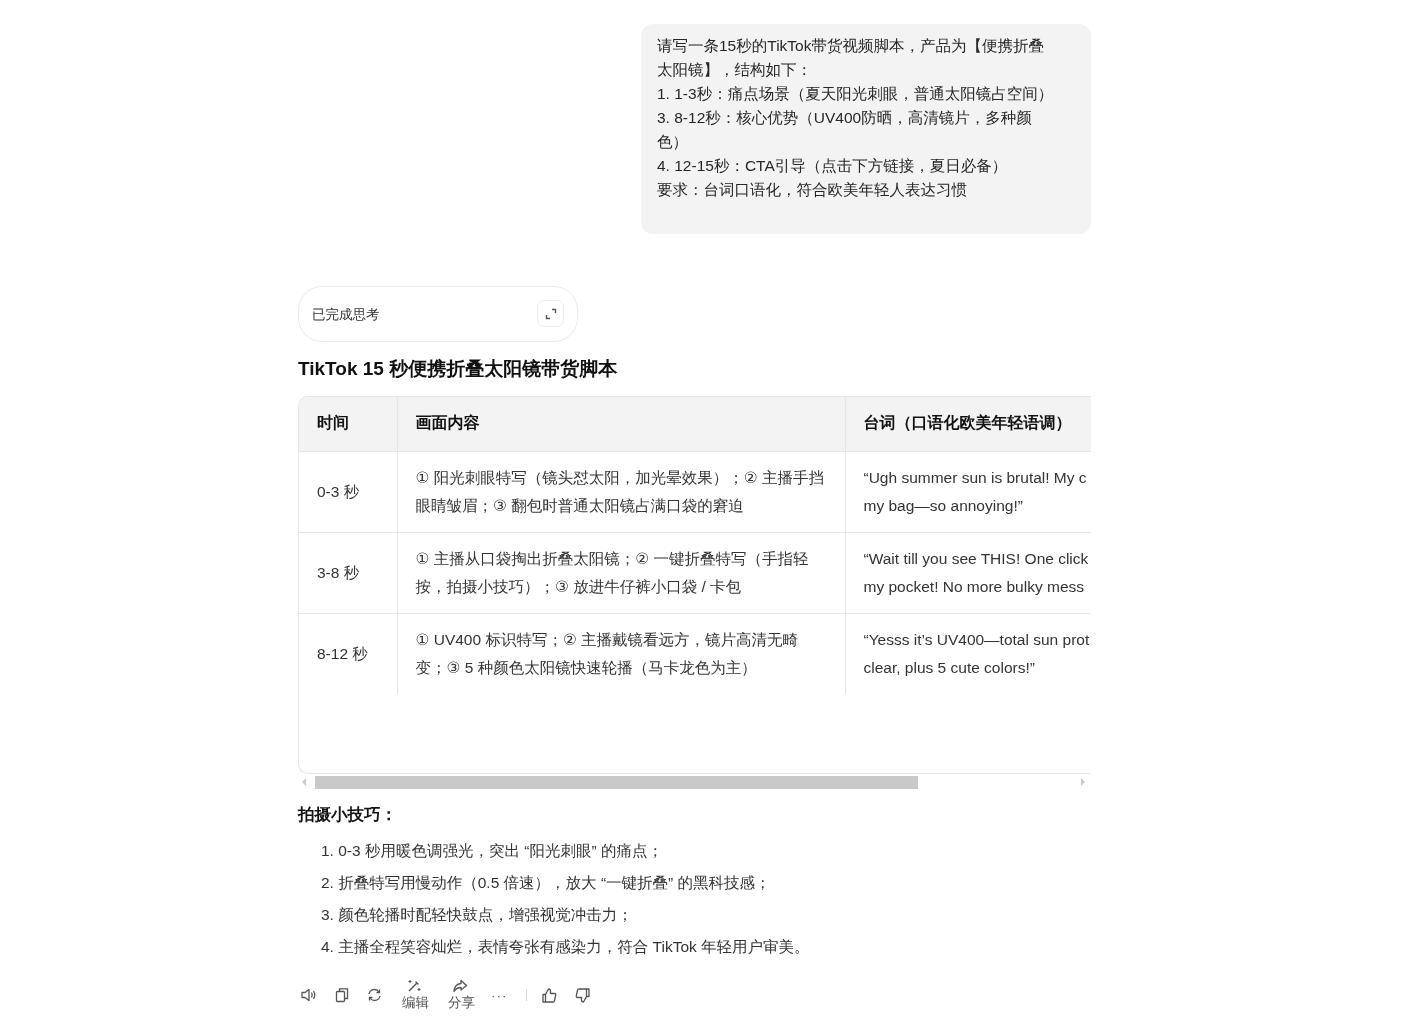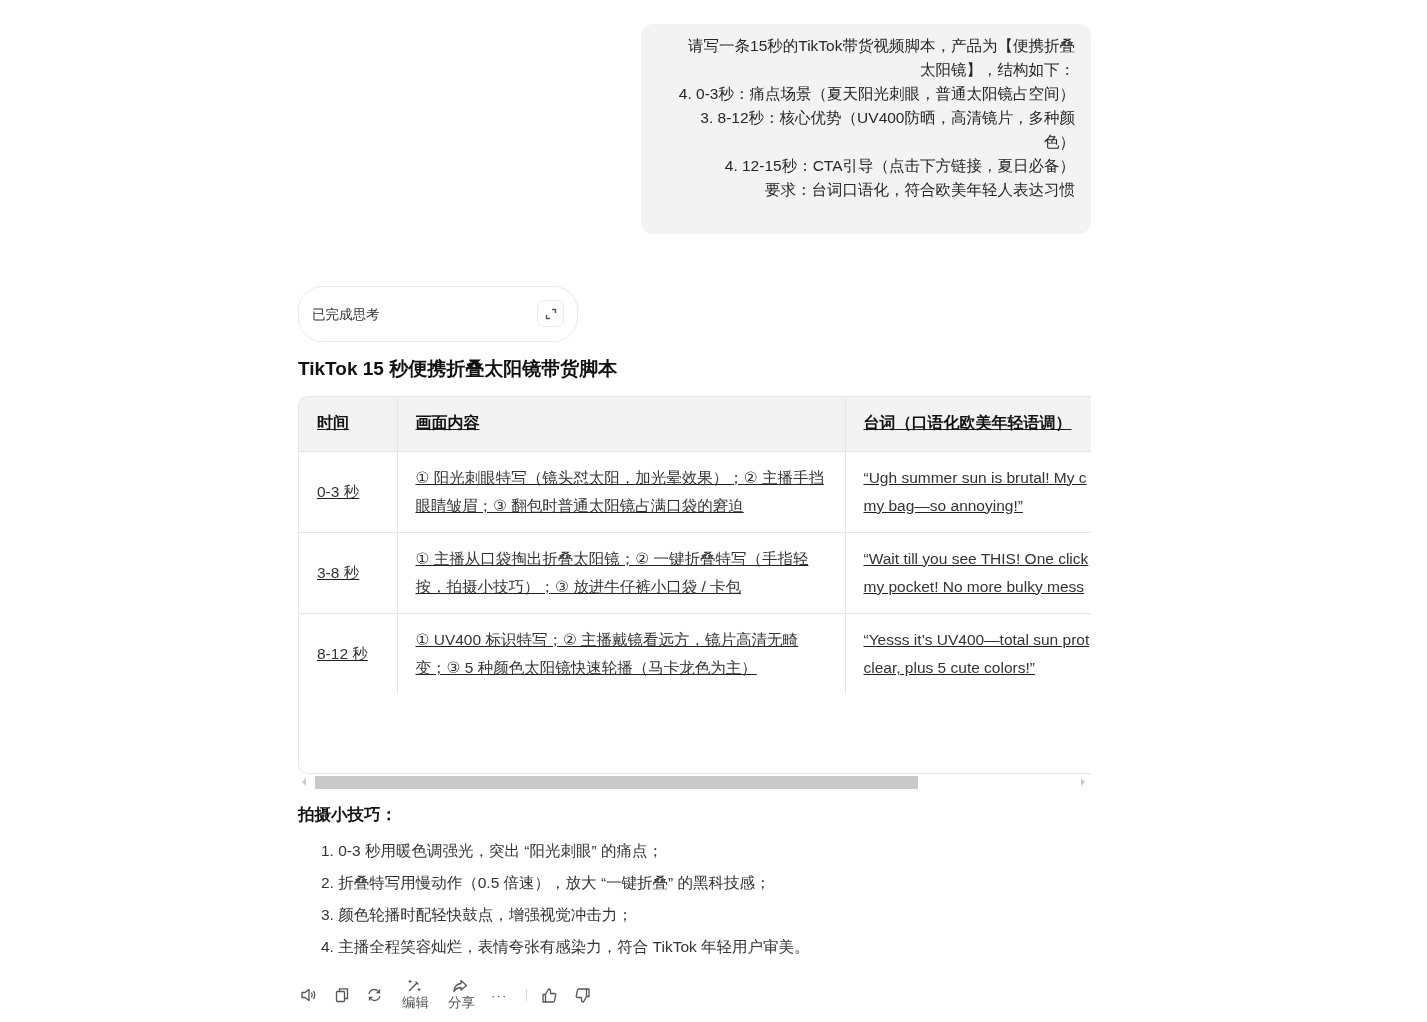--- a/index.html
+++ b/index.html
@@ -2,33 +2,33 @@
 <html><head>
 <meta charset="utf-8">
 <style>
   html, body { margin:0; padding:0; background:#ffffff; }
   body { width:1427px; height:1022px; position:relative; overflow:hidden;
          font-family:"Liberation Sans","DejaVu Sans",sans-serif; color:#1f1f1f; }
 
   .user-bubble { position:absolute; left:641px; top:24px; width:450px; height:210px;
     box-sizing:border-box; background:#f3f3f3; border-radius:12px;
     padding:10px 16px 10px 16px; font-size:15.5px; line-height:24px; color:#262626; }
-  .user-bubble div { white-space:nowrap;text-align:right; }
+  .user-bubble div { white-space:nowrap; }
 
   .thinking-box { position:absolute; left:298px; top:286px; width:280px; height:56px;
     box-sizing:border-box; border:1px solid #ebebeb; border-radius:24px; background:#fff; }
   .thinking-label { position:absolute; left:13px; top:19px; font-size:13.5px; color:#333; }
   .expand-btn { position:absolute; left:238px; top:13px; width:27px; height:27px;
     border:1px solid #ececec; border-radius:7px; box-sizing:border-box; background:#fff; }
   .expand-btn svg { position:absolute; left:6px; top:6px; }
 
   .answer-title { position:absolute; left:298px; top:356px; font-size:19px; font-weight:bold; color:#111; }
 
   .table-wrap { position:absolute; left:298px; top:396px; width:793px; height:378px; overflow:hidden;
-    border:1px solid #e6e6e6; border-right:none; border-radius:10px 0 0 10px; box-sizing:border-box;text-decoration:underline; }
+    border:1px solid #e6e6e6; border-right:none; border-radius:10px 0 0 10px; box-sizing:border-box; }
   table { border-collapse:collapse; table-layout:fixed; width:1100px; font-size:15.5px; }
   th, td { border-right:1px solid #e6e6e6; border-bottom:1px solid #e6e6e6; text-align:left;
     vertical-align:middle; padding:0 18px; box-sizing:border-box; }
   th { background:#f3f3f3; height:54px; font-weight:bold; font-size:16px; color:#111; }
   td { height:81px; line-height:28px; color:#333; }
   tr:last-child td { border-bottom:none; }
   col.c1 { width:98px; } col.c2 { width:448px; } col.c3 { width:554px; }
   td.dialog { white-space:nowrap; overflow:hidden; }
 
   .hscroll { position:absolute; left:298px; top:774px; width:793px; height:16px; }
@@ -47,21 +47,21 @@
   .act svg { display:block; }
   .act span.lbl { margin-left:3px; }
   .divider { width:1px; height:12px; background:#d6d6d6; margin:0 14px 0 2px; }
 </style>
 </head>
 <body>
 
 <div class="user-bubble">
   <div>请写一条15秒的TikTok带货视频脚本，产品为【便携折叠</div>
   <div>太阳镜】，结构如下：</div>
-  <div>4. 0-3秒：痛点场景（夏天阳光刺眼，普通太阳镜占空间）</div>
+  <div>1. 1-3秒：痛点场景（夏天阳光刺眼，普通太阳镜占空间）</div>
   <div>3. 8-12秒：核心优势（UV400防晒，高清镜片，多种颜</div>
   <div>色）</div>
   <div>4. 12-15秒：CTA引导（点击下方链接，夏日必备）</div>
   <div>要求：台词口语化，符合欧美年轻人表达习惯</div>
 </div>
 
 <div class="thinking-box">
   <span class="thinking-label">已完成思考</span>
   <div class="expand-btn">
     <svg width="14" height="14" viewBox="0 0 14 14">

